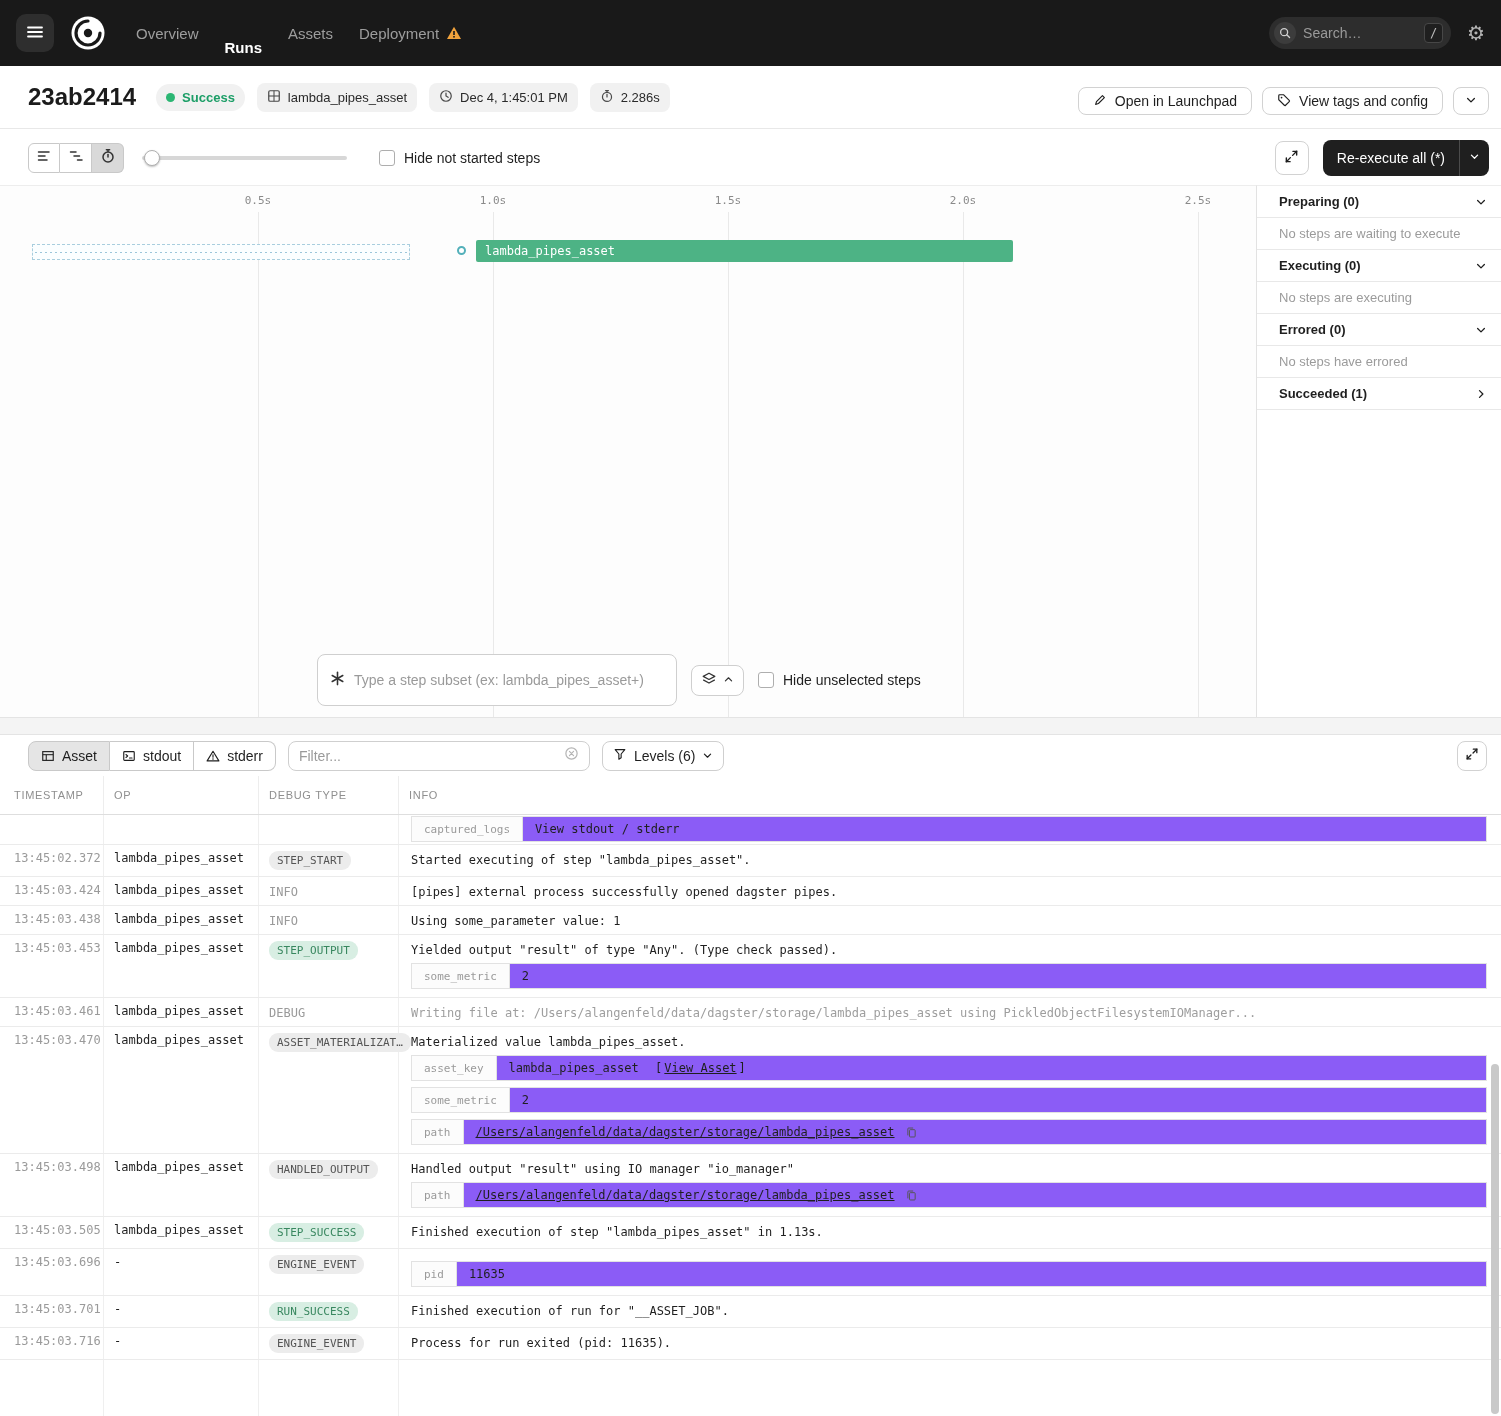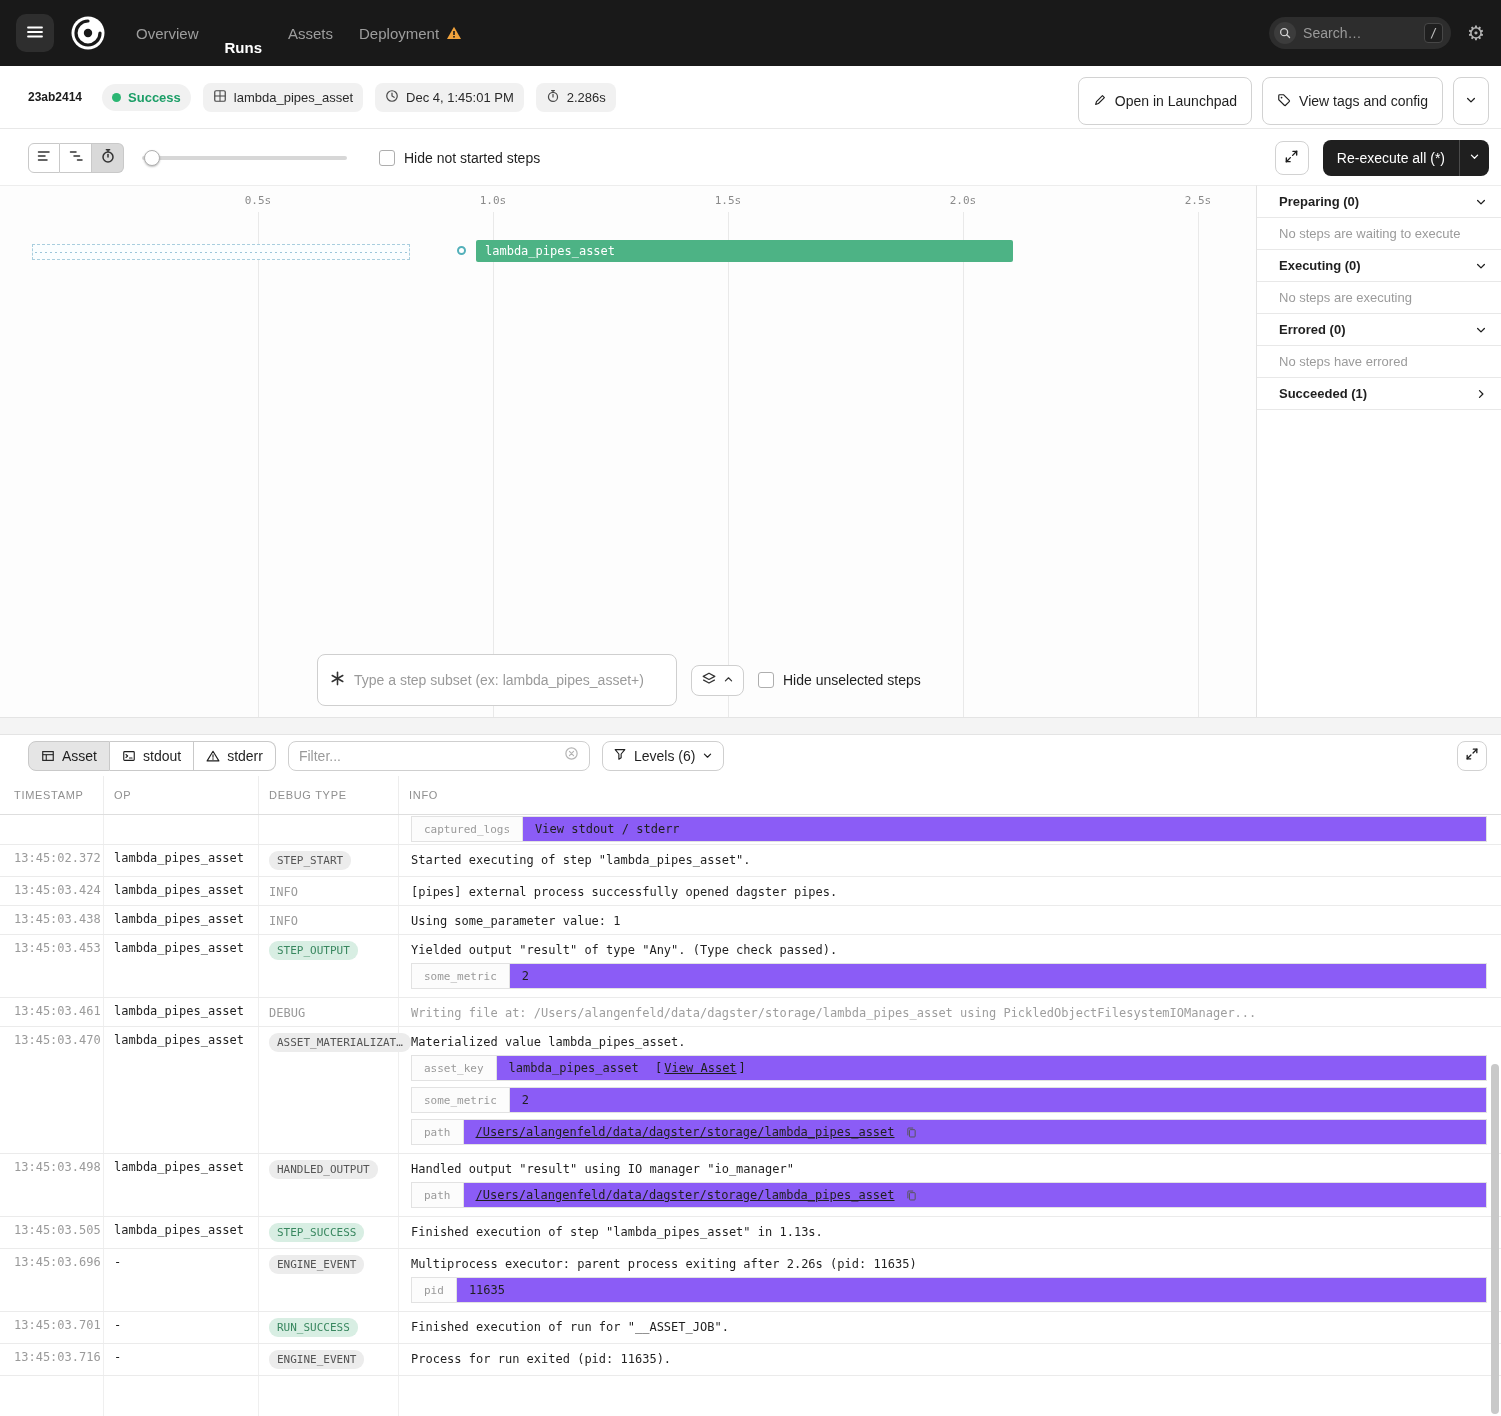--- a/index.html
+++ b/index.html
@@ -16,26 +16,26 @@
   .nav-item.active { color:#fff; font-weight:600;margin-top:28px; }
   .nav-right { margin-left:auto; display:flex; align-items:center; gap:16px; }
   .search-box { width:182px; height:32px; border-radius:16px; background:#2d2d2d; display:flex; align-items:center; padding:0 8px 0 5px; gap:7px; cursor:text; }
   .search-ic { width:22px; height:22px; border-radius:50%; background:#3c3c3c; display:flex; align-items:center; justify-content:center; flex:none; }
   .search-ph { color:#9a9a9a; font-size:14px; flex:1; }
   .kbd { min-width:19px; height:20px; border-radius:4px; background:#1f1f1f; border:1px solid #474747; color:#bdbdbd; font-size:12px; display:flex; align-items:center; justify-content:center; padding:0 4px; font-family:"DejaVu Sans Mono", monospace; }
   .gear-btn { background:none; border:none; cursor:pointer; font-size:20px; color:#b3b3b3; line-height:1; }
 
   
   .run-header { position:absolute; top:66px; left:0; right:0; height:63px; border-bottom:1px solid #e8e8e8; display:flex; align-items:center; padding:0 12px 0 28px; gap:12px; background:#fff; }
-  .run-id { font-size:12px; font-weight:700; color:#1b1b1b; margin-right:8px; }
+  .run-id { font-size:24px; font-weight:700; color:#1b1b1b; margin-right:8px; }
   .pill { display:inline-flex; align-items:center; gap:7px; background:#f1f1f1; border-radius:8px; padding:6px 10px; font-size:13px; color:#2a2a2a; }
   .pill.status { color:#1c9e67; font-weight:600; border-radius:14px; }
   .dot { width:9px; height:9px; border-radius:50%; background:#2bb673; }
   .hdr-actions { margin-left:auto; display:flex; gap:10px; align-items:center; }
-  .btn { display:inline-flex; align-items:center; gap:8px; height:48px; padding:0 14px; background:#fff; border:1px solid #d2d2d2; border-radius:8px; font-size:14px; color:#1f1f1f; cursor:pointer; font-family:inherit;margin-top:8px; }
+  .btn { display:inline-flex; align-items:center; gap:8px; height:28px; padding:0 14px; background:#fff; border:1px solid #d2d2d2; border-radius:8px; font-size:14px; color:#1f1f1f; cursor:pointer; font-family:inherit;margin-top:8px; }
   .btn.square { width:36px; padding:0; justify-content:center; }
 
   
   .gantt-toolbar { position:absolute; top:130px; left:0; right:0; height:55px; display:flex; align-items:center; padding:0 12px 0 28px; gap:18px; background:#fff; }
   .seg-group { display:flex; }
   .seg { width:32px; height:30px; background:#fff; border:1px solid #c9c9c9; border-left-width:0; display:flex; align-items:center; justify-content:center; cursor:pointer; }
   .seg:first-child { border-left-width:1px; border-radius:6px 0 0 6px; }
   .seg:last-child { border-radius:0 6px 6px 0; }
   .seg.active { background:#d9d9d9; }
   .zoom { position:relative; width:205px; height:30px; cursor:pointer; }
@@ -582,21 +582,20 @@
           <div class="lcell c-ev bordered"><span class="badge green">STEP_SUCCESS</span></div>
           <div class="lcell c-info">
             <div class="info-text">Finished execution of step "lambda_pipes_asset" in 1.13s.</div>
           </div>
         </div>
         <div class="lrow">
           <div class="lcell c-ts bordered">13:45:03.696</div>
           <div class="lcell c-op bordered">-</div>
           <div class="lcell c-ev bordered"><span class="badge gray">ENGINE_EVENT</span></div>
           <div class="lcell c-info">
-            <div class="info-text">Multiprocess executor: parent process exiting after 2.26s (pid: 11635)</div>
             <div class="meta-row">
               <span class="meta-key">pid</span>
               <span class="meta-val">
                 <span>11635</span>
               </span>
             </div>
           </div>
         </div>
         <div class="lrow">
           <div class="lcell c-ts bordered">13:45:03.701</div>

